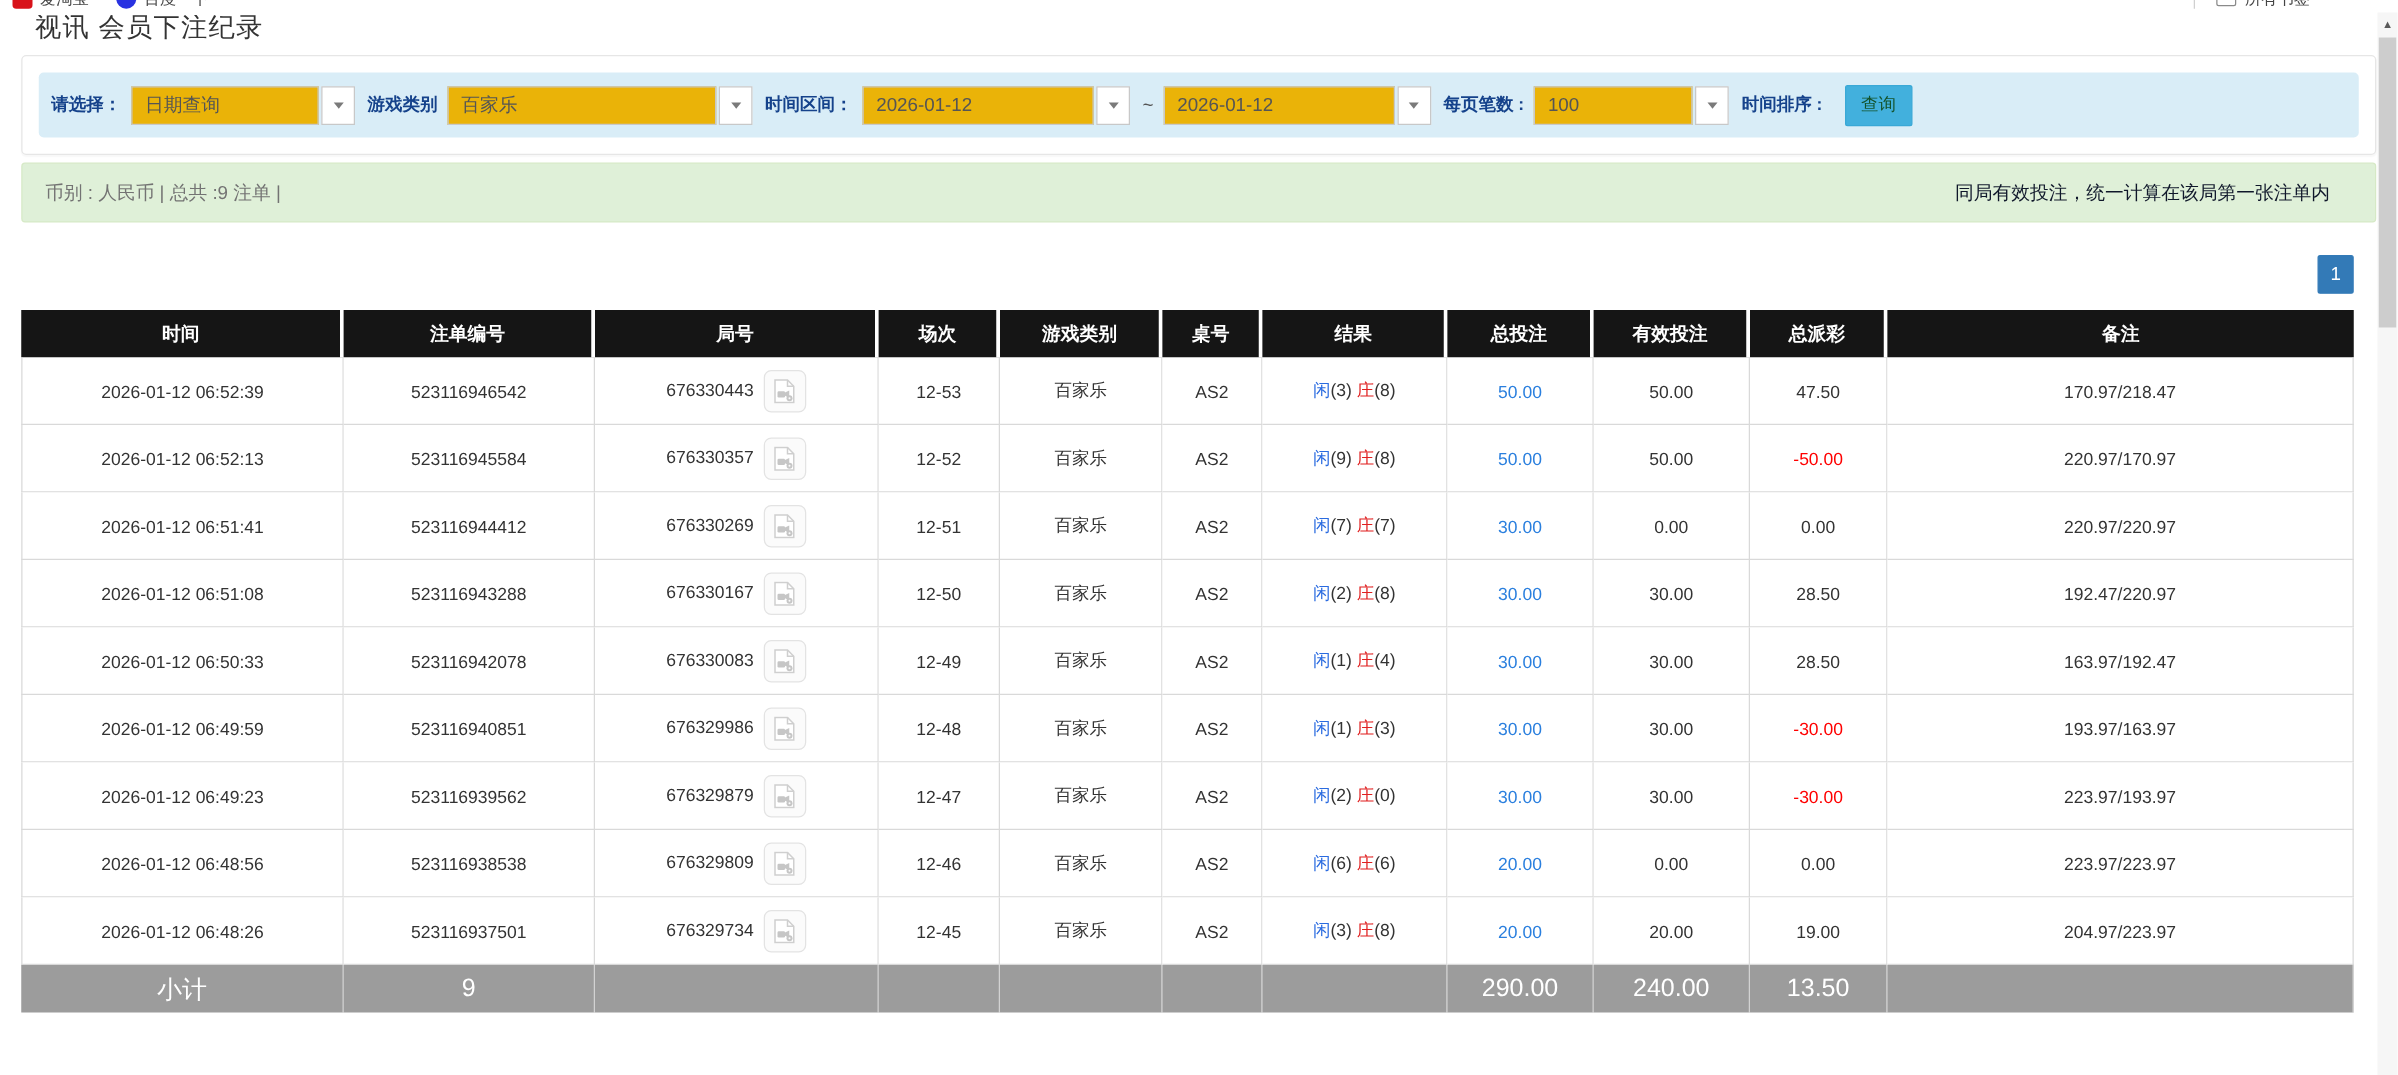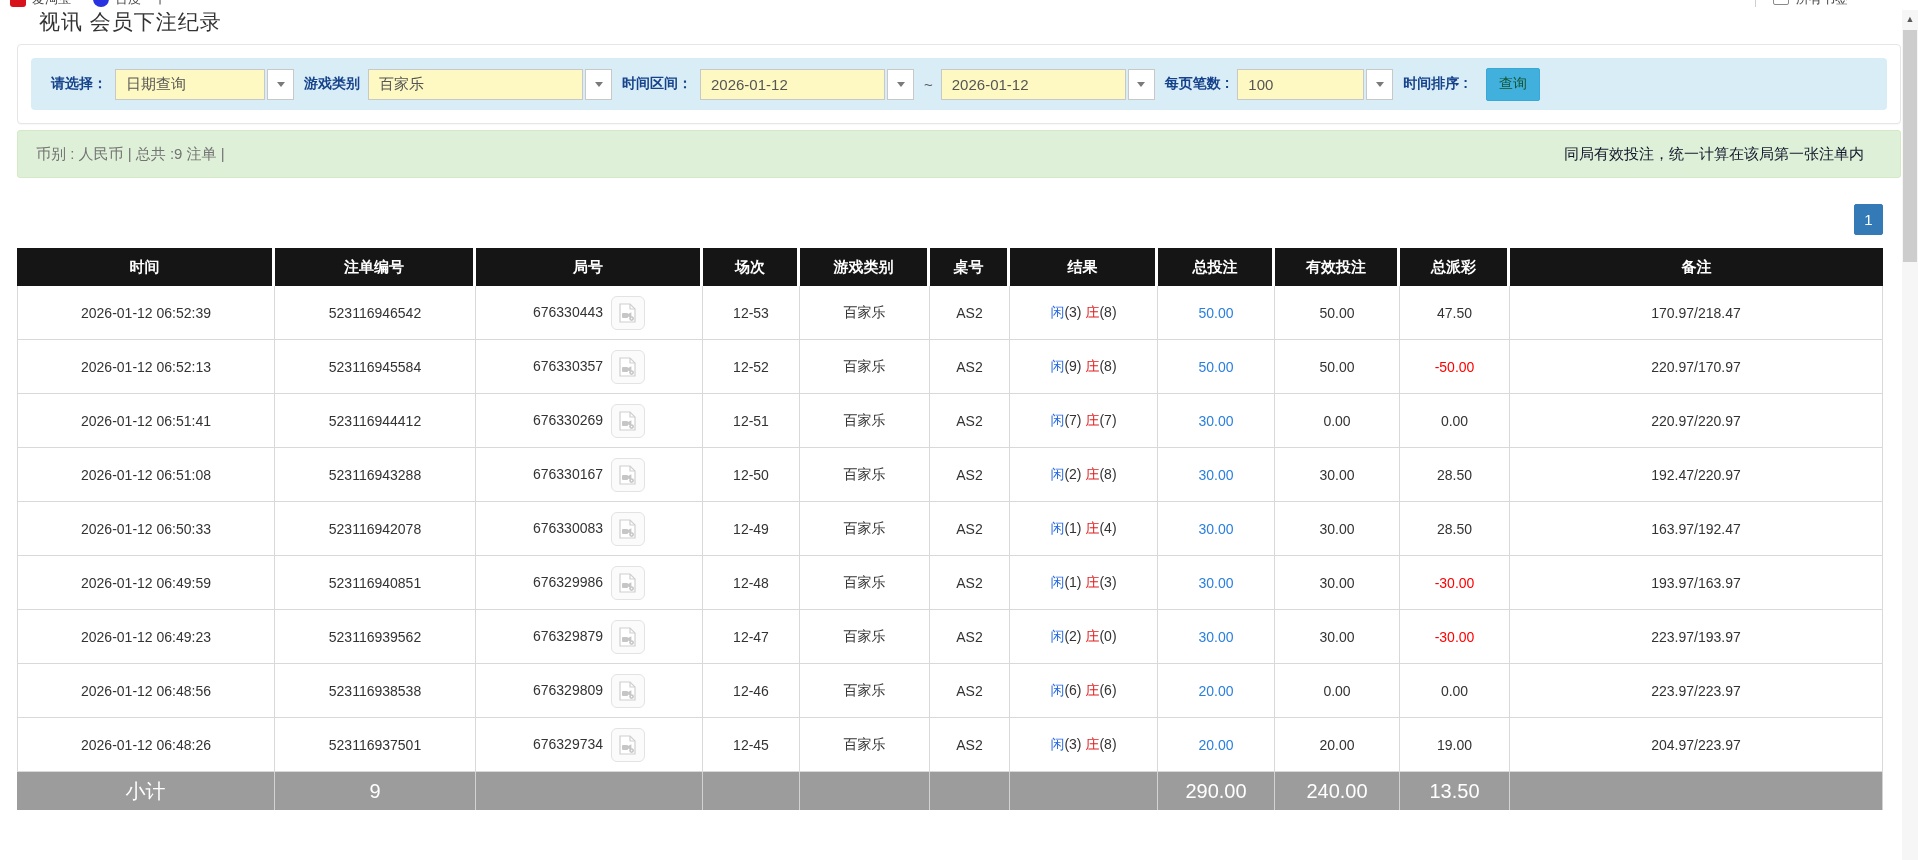--- a/index.html
+++ b/index.html
@@ -16,31 +16,31 @@
   .bm-ico { width:16px; height:16px; display:inline-block; }
   .bm-ico.red { background:#d8121a; border-radius:3px; }
   .bm-ico.blue { background:#2932e1; border-radius:50%; }
   .bm-right { position:absolute; right:70px; top:-13px; height:24px; display:flex; align-items:center; gap:7px; font-size:13px; color:#444; }
   .bm-divider { width:1px; height:16px; background:#d0d0d0; margin-right:10px; }
   .folder { width:16px; height:12px; border:1.5px solid #8a8a8a; border-radius:2px; position:relative; }
   .folder:before { content:""; position:absolute; top:-4px; left:1px; width:6px; height:3px; border:1.5px solid #8a8a8a; border-bottom:none; border-radius:2px 2px 0 0; }
 
   
   .title-wrap { height:24px; overflow:hidden; margin:2px 0 0 27px; }
-  .title-wrap h1 { font-size:21px; font-weight:400; color:#333; margin:-4px 0 0 12px; letter-spacing:1px; }
+  .title-wrap h1 { font-size:21px; font-weight:400; color:#333; margin:-4px 0 0 1px; letter-spacing:1px; }
 
   .content { margin-left:17px; width:1884px; }
 
   
   .panel { margin-top:8px; border:1px solid #e6e6e6; border-radius:4px; background:#fff; padding:13px; box-shadow:0 1px 1px rgba(0,0,0,.03); }
-  .filter-bar { background:#d9edf7; border-radius:4px; height:52px; display:flex; align-items:center; padding:0 20px; }
+  .filter-bar { background:#d9edf7; border-radius:4px; height:52px; display:flex; align-items:center; padding:0 10px; }
   .fg { display:flex; align-items:center; margin-right:10px; }
   .flabel { color:#15428b; font-weight:bold; font-size:14px; margin-right:8px; white-space:nowrap; }
   .combo { display:inline-flex; align-items:stretch; height:31px; }
-  .cval { background:#fef9c3; border:1px solid #c8c8c8; display:flex; align-items:center; padding:0 10px; font-size:15px; color:#555; }
+  .cval { background:#eab308; border:1px solid #c8c8c8; display:flex; align-items:center; padding:0 10px; font-size:15px; color:#555; }
   .cbtn { width:27px; background:#fff; border:1px solid #c8c8c8; margin-left:2px; display:flex; align-items:center; justify-content:center; cursor:pointer; }
   .tri { width:0; height:0; border-left:4px solid transparent; border-right:4px solid transparent; border-top:5px solid #7a7a7a; }
   .tilde { color:#555; font-size:15px; margin:0 8px 0 0; }
   .search-btn { height:33px; min-width:48px; padding:0 12px; background:#42b0dd; border:1px solid #39a8d6; border-radius:2px; color:#14532d; font-size:14px; cursor:pointer; }
 
   
   .summary { margin-top:6px; background:#dff0d8; border:1px solid #d6e9c6; border-radius:3px; height:48px; display:flex; align-items:center; justify-content:space-between; padding:0 18px; font-size:15px; }
   .summary .left { color:#737373; }
   .summary .right { color:#0f172a; padding-right:18px; }
 

